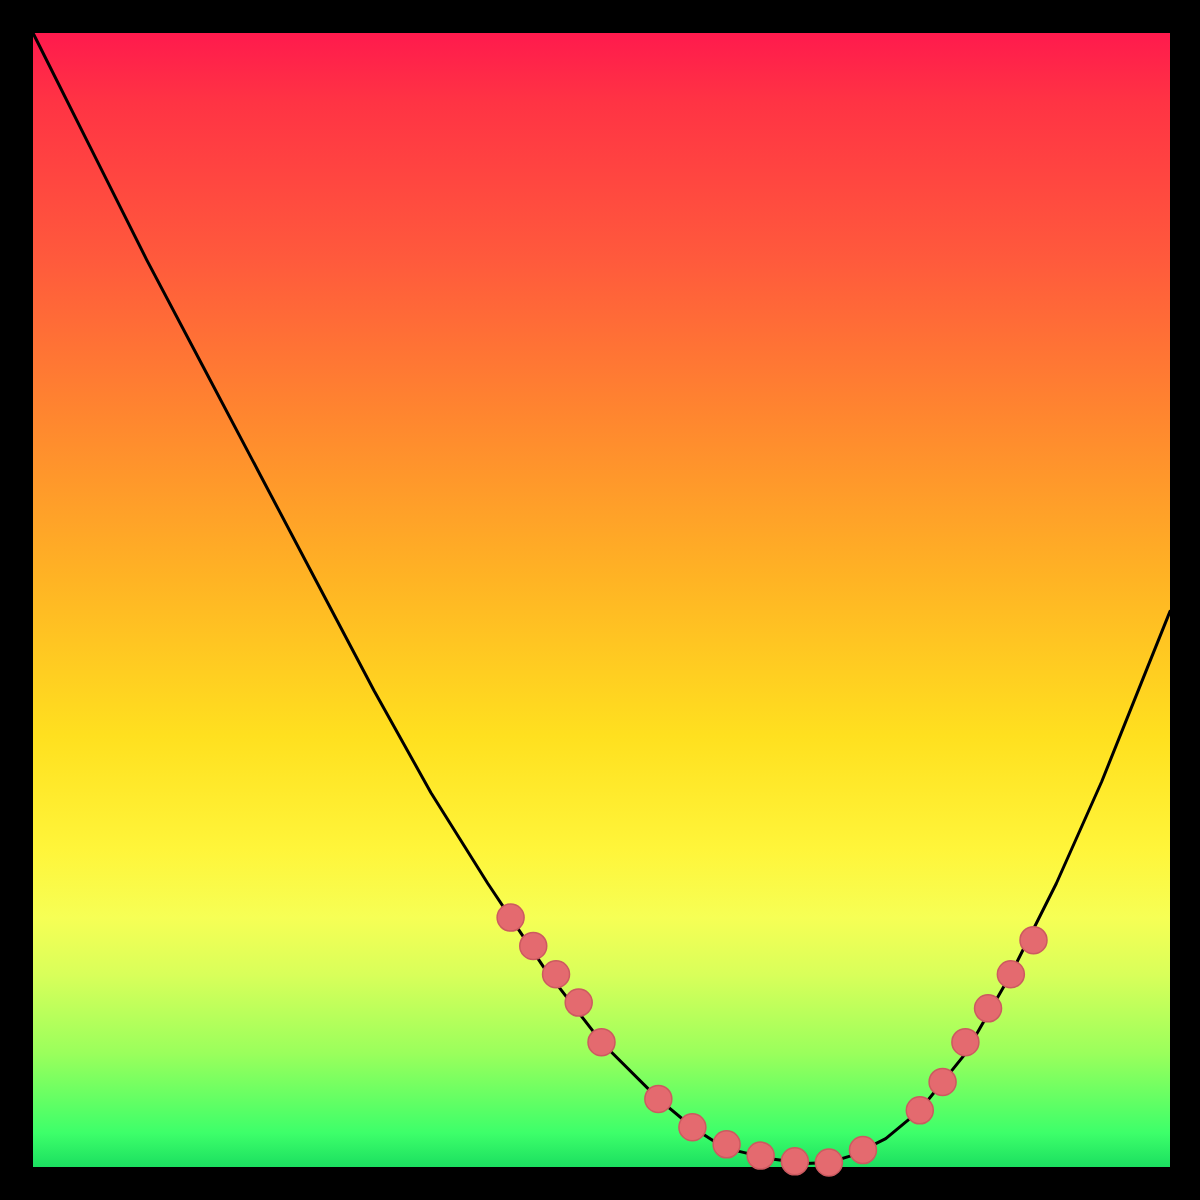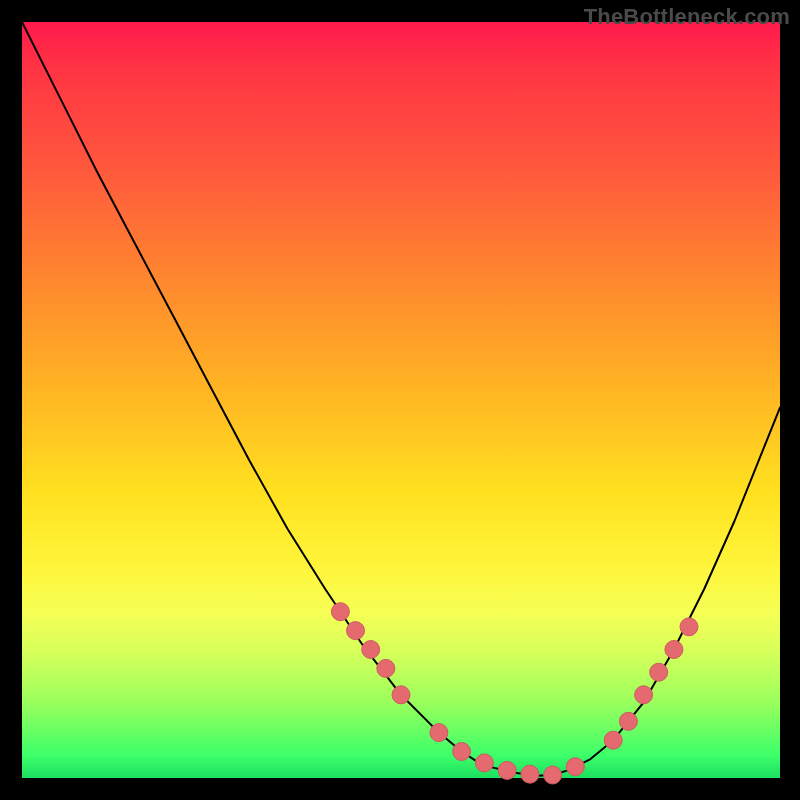--- a/index.html
+++ b/index.html
@@ -85,14 +85,13 @@
           <circle cx="591.2" cy="718.2" r="9" fill="#e46a6f" stroke="#cc5a60" stroke-width="1"></circle>
           <circle cx="606.4" cy="699.3" r="9" fill="#e46a6f" stroke="#cc5a60" stroke-width="1"></circle>
           <circle cx="621.6" cy="672.8" r="9" fill="#e46a6f" stroke="#cc5a60" stroke-width="1"></circle>
           <circle cx="636.7" cy="650.2" r="9" fill="#e46a6f" stroke="#cc5a60" stroke-width="1"></circle>
           <circle cx="651.9" cy="627.5" r="9" fill="#e46a6f" stroke="#cc5a60" stroke-width="1"></circle>
           <circle cx="667.0" cy="604.8" r="9" fill="#e46a6f" stroke="#cc5a60" stroke-width="1"></circle>
         </g>
     </svg>
 
   </div>
-  <div class="watermark">TheBottleneck.com</div>
 </div>
 
 </body></html>

